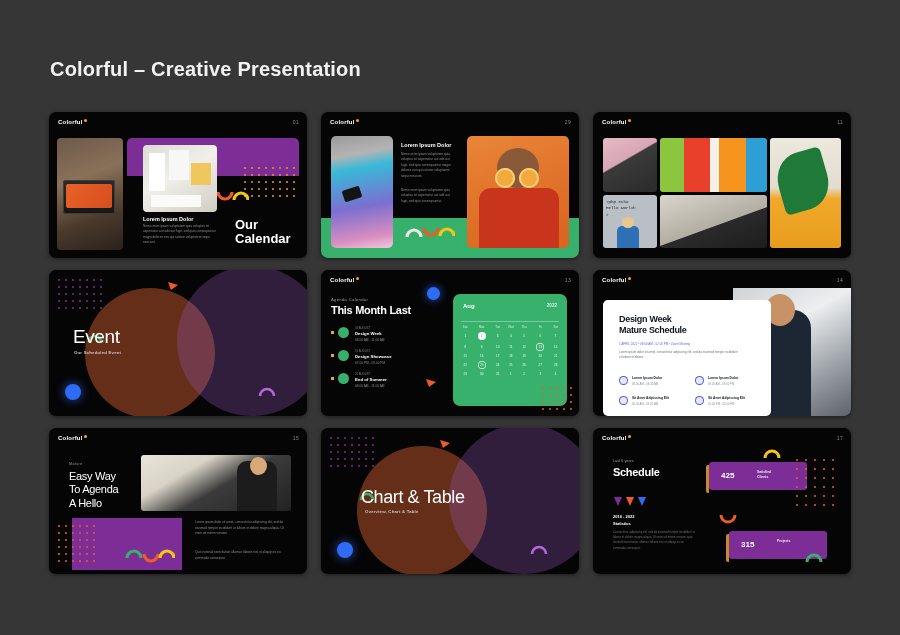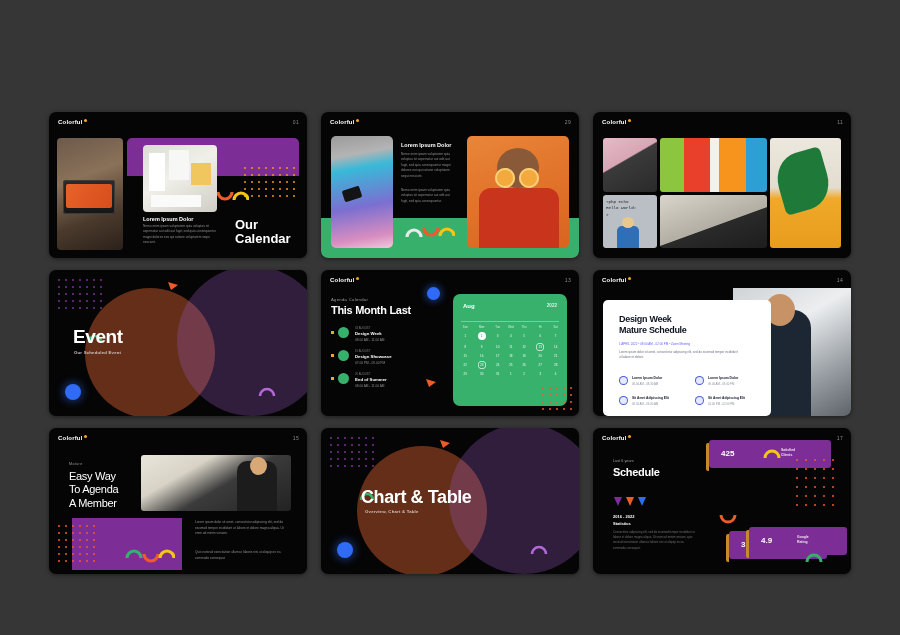--- a/index.html
+++ b/index.html
@@ -113,21 +113,21 @@
   .s3-e { left:177px; top:26px; width:71px; height:110px;
     background:linear-gradient(180deg,#ece8dd 0%,#e3ddd0 45%,#f0a92a 55%,#e89c1c 100%); }
   .s3-e .leaf{ position:absolute; left:8px; top:14px; width:50px; height:58px; border-radius:50% 10% 50% 10%;
     background:#1f7a3a; transform:rotate(-16deg); }
 
   
   .ev-c1 { position:absolute; left:36px; top:18px; width:130px; height:130px; border-radius:50%;
     background:rgba(181,80,40,.55); }
   .ev-c2 { position:absolute; left:128px; top:-4px; width:150px; height:150px; border-radius:50%;
     background:rgba(150,90,190,.30); }
-  .ev-title { position:absolute; left:24px; top:56px; font-size:19px; font-weight:bold; color:#fff;
+  .ev-title { position:absolute; left:24px; top:56px; font-size:19px; font-weight:normal; color:#fff;
     letter-spacing:-.4px; }
   .ev-sub { position:absolute; left:25px; top:80px; font-size:4.3px; font-weight:bold; color:#cfc3bd;
     letter-spacing:.2px; }
   .ev-blue { position:absolute; left:16px; bottom:16px; width:16px; height:16px; border-radius:50%;
     background:#2f6bf5; box-shadow:0 0 8px 2px rgba(47,107,245,.45); }
 
   
   .s5-kicker{ position:absolute; left:10px; top:27px; font-size:4.2px; color:#9b9b9b; letter-spacing:.3px;}
   .s5-head  { position:absolute; left:10px; top:34px; font-size:11px; font-weight:bold; color:#fff;
     letter-spacing:-.3px; }
@@ -205,20 +205,21 @@
     background:#c8892b; border-radius:2px 0 0 2px; }
   .s9-bar .num{ position:absolute; left:12px; top:9px; font-size:8px; font-weight:bold; color:#fff; }
   .s9-bar .lab{ position:absolute; right:12px; top:8px; width:38px; font-size:3.4px; font-weight:bold;
     color:#efe3f5; line-height:1.4; text-align:left; }
 </style>
 </head>
 <body>
 
 <div class="page">
 
+  <div class="page-title">Colorful – Creative Presentation</div>
 
   <div class="grid">
 
     <div class="slide">
       <div class="logo"><span>Colorful</span><span class="dot"></span></div>
       <div class="pagenum">01</div>
       <div class="ph s1-photo"></div>
       <div class="s1-purple"></div>
       <div class="s1-card">
         <div class="w1"></div>
@@ -546,21 +547,21 @@
       </div>
     </div>
 
     <div class="slide">
       <div class="logo"><span>Colorful</span><span class="dot"></span></div>
       <div class="pagenum">15</div>
       <div class="s7-kicker">Mature</div>
       <div class="s7-head">
         <div>Easy Way</div>
         <div>To Agenda</div>
-        <div>A Member</div>
+        <div>A Hello</div>
       </div>
       <div class="s7-photo">
         <div class="man"></div>
           <div class="head"></div>
       </div>
       <div class="s7-purple"></div>
       <svg width="42" height="40" style="position:absolute;left:8px;top:96px">
         <g fill="#f05a28">
           <circle cx="2" cy="2" r="1"></circle>
             <circle cx="9" cy="2" r="1"></circle>
@@ -676,38 +677,31 @@
         <path d="M13 1 L21 1 L17 10 Z" fill="#f05a28"></path>
         <path d="M25 1 L33 1 L29 10 Z" fill="#2f6bf5"></path>
       </svg>
 
       <div class="s9-stat-label">
         <div>2016 - 2022</div>
         <div>Statistics</div>
       </div>
       <div class="s9-p">Consectetur adipiscing elit, sed do eiusmod tempor incididunt ut labore et dolore magna aliqua. Ut enim ad minim veniam, quis nostrud exercitation ullamco laboris nisi ut aliquip ex ea commodo consequat.</div>
 
-      <div class="s9-bar" style="left:116px; top:12px; width:122px;">
+      <div class="s9-bar" style="left:116px; top:34px; width:98px;">
         <span class="num">425</span>
         <span class="lab">
           <span>Satisfied</span><br>
           <span>Clients</span>
         </span>
       </div>
       <div class="s9-bar" style="left:136px; top:62px; width:98px;margin-top:41px;">
         <span class="num">315</span>
         <span class="lab">
           <span>Projects</span>
-        </span>
-      </div>
-      <div class="s9-bar" style="left:156px; top:99px; width:98px;">
-        <span class="num">4.9</span>
-        <span class="lab">
-          <span>Google</span><br>
-          <span>Rating</span>
         </span>
       </div>
 
       <svg width="18" height="11" style="position:absolute;left:170px;top:20px">
         <path d="M2 10 A7 7 0 0 1 16 10" fill="none" stroke="#f5c518" stroke-width="3"></path>
       </svg>
       <svg width="18" height="11" style="position:absolute;left:126px;top:86px">
         <path d="M2 1 A7 7 0 0 0 16 1" fill="none" stroke="#f05a28" stroke-width="3"></path>
       </svg>
       <svg width="18" height="11" style="position:absolute;left:212px;top:124px">

